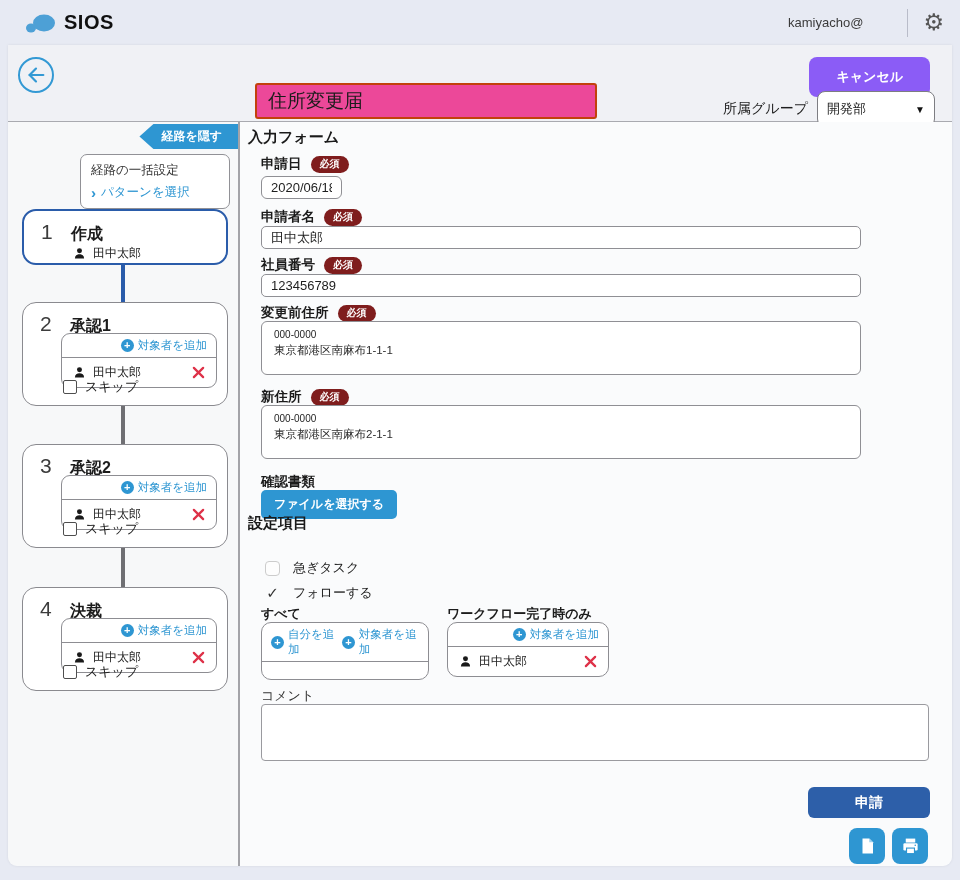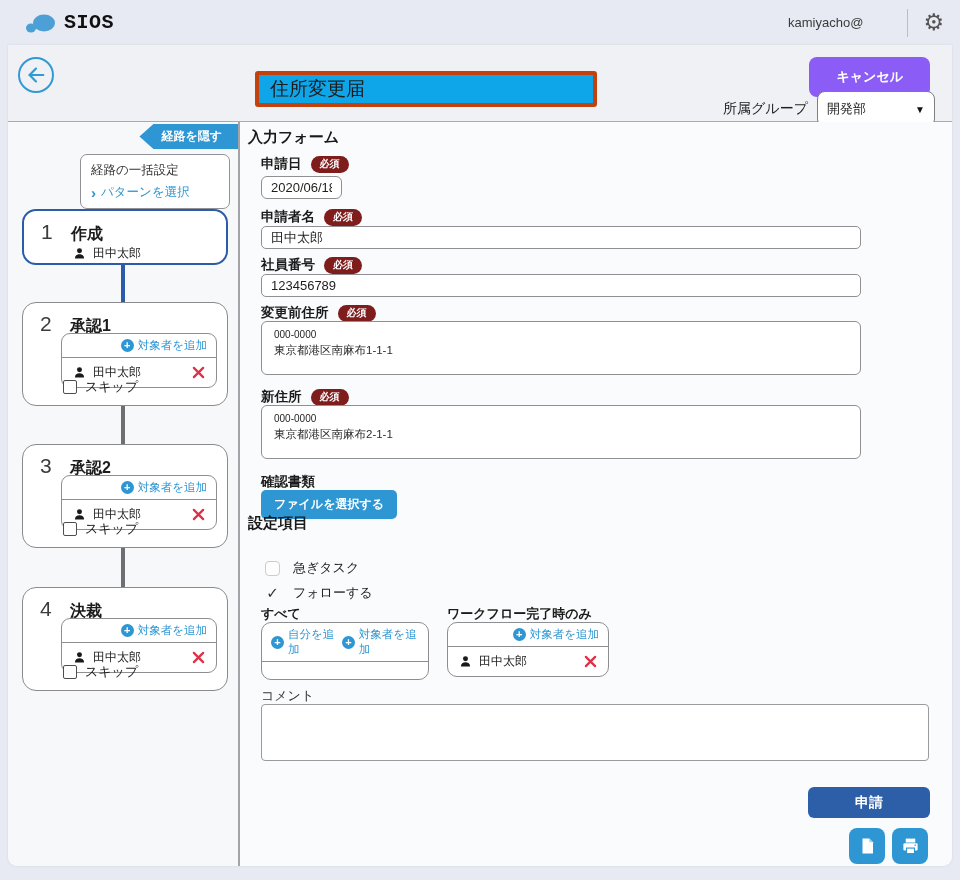--- a/index.html
+++ b/index.html
@@ -6,21 +6,21 @@
   html,body { width:960px; height:880px; }
   body {
     font-family:"Liberation Sans","DejaVu Sans",sans-serif;
     background:#e7eaf3;
     position:relative;
     overflow:hidden;
     color:#222;
   }
   
   .topbar { height:45px; display:flex; align-items:center; padding:0 16px; }
-  .brand { display:flex; align-items:center; gap:7px; margin-left:9px;font-family:Liberation Mono, monospace; }
+  .brand { display:flex; align-items:center; gap:7px; margin-left:9px; }
   .brand-text { font-size:20px; font-weight:bold; letter-spacing:0.5px; color:#101010; }
   .topbar-spacer { flex:1; }
   .topbar-user { font-size:13px; color:#3a3a3a; margin-right:44px; }
   .topbar-divider { width:1px; height:28px; background:#b9bcc9; margin-right:15px; }
   .gear { font-size:23px; color:#555; line-height:1; cursor:pointer; }
 
   
   .card {
     position:absolute; left:8px; right:8px; top:45px; bottom:14px;
     display:flex; flex-direction:column;
@@ -30,23 +30,23 @@
   .headerbar {
     height:77px; flex:none; background:#f0f1f5;
     border-bottom:1px solid #a9aab0; position:relative;
   }
   .back-btn {
     position:absolute; left:10px; top:12px; width:36px; height:36px;
     border:2px solid #3399d4; border-radius:50%; background:transparent;
     display:flex; align-items:center; justify-content:center; cursor:pointer;
   }
   .title-input {
-    position:absolute; left:247px; top:26px; width:342px; height:36px;
-    font-size:19px; padding:0 11px; border:4px solid #c2410c; border-radius:3px;
-    background:#0ea5e9; color:#1c1c1c; font-family:inherit;
+    position:absolute; left:247px; top:38px; width:342px; height:36px;
+    font-size:19px; padding:0 11px; border:2px solid #c2410c; border-radius:3px;
+    background:#ec4899; color:#1c1c1c; font-family:inherit;
   }
   .cancel-btn {
     position:absolute; right:22px; top:12px;
     background:#8b5cf6; color:#fff; font-size:13px; font-weight:bold;
     border:none; border-radius:8px; padding:11px 27px; cursor:pointer; font-family:inherit;
   }
   .group-row { position:absolute; right:17px; top:46px; display:flex; align-items:center; gap:9px; }
   .group-label { font-size:14px; color:#1e1e1e; }
   .group-select {
     width:118px; height:36px; background:#fff; border:1px solid #7d7d82; border-radius:8px;

